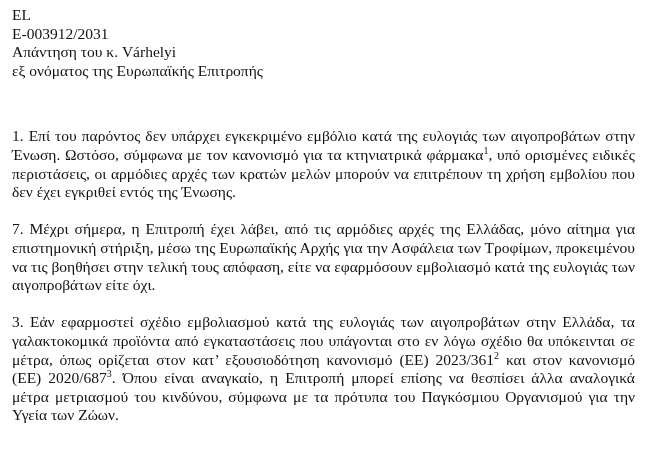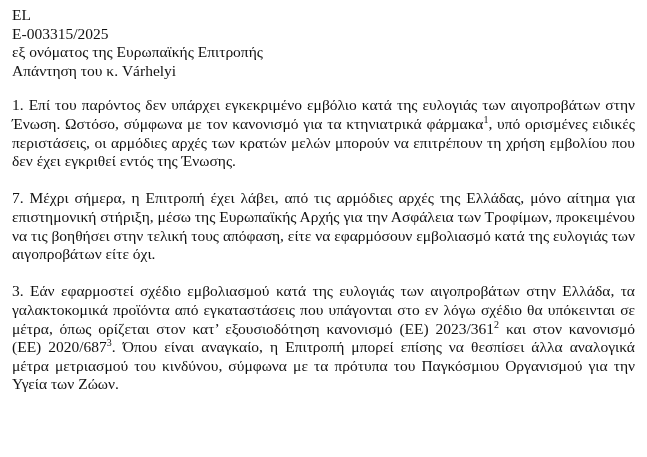--- a/index.html
+++ b/index.html
@@ -20,41 +20,41 @@
     height: 370px;
     padding: 6px 12px 0 12px;
     background: #ffffff;
   }
   .header-line {
     font-size: 15.5px;
     line-height: 18.6px;
     white-space: nowrap;
   }
   .doc-body {
-    margin-top: 16px;
+    margin-top: 47px;
   }
   .para {
     font-size: 15.5px;
     line-height: 18.6px;
     text-align: justify;
     margin: 0 0 18.6px 0;
   }
   .para sup {
     font-size: 10px;
     line-height: 0;
   }
 </style>
 </head>
 <body>
 
 <div class="page">
   <div class="doc-header">
     <div class="header-line">EL</div>
-    <div class="header-line">E-003315/2025</div>
+    <div class="header-line">E-003912/2031</div>
+    <div class="header-line">Απάντηση του κ. Várhelyi</div>
     <div class="header-line">εξ ονόματος της Ευρωπαϊκής Επιτροπής</div>
-    <div class="header-line">Απάντηση του κ. Várhelyi</div>
   </div>
   <div class="doc-body">
       <p class="para"><span>1. Επί του παρόντος δεν υπάρχει εγκεκριμένο εμβόλιο κατά της ευλογιάς των αιγοπροβάτων στην Ένωση. Ωστόσο, σύμφωνα με τον κανονισμό για τα κτηνιατρικά φάρμακα</span><sup>1</sup><span>, υπό ορισμένες ειδικές περιστάσεις, οι αρμόδιες αρχές των κρατών μελών μπορούν να επιτρέπουν τη χρήση εμβολίου που δεν έχει εγκριθεί εντός της Ένωσης.</span></p>
       <p class="para"><span>7. Μέχρι σήμερα, η Επιτροπή έχει λάβει, από τις αρμόδιες αρχές της Ελλάδας, μόνο αίτημα για επιστημονική στήριξη, μέσω της Ευρωπαϊκής Αρχής για την Ασφάλεια των Τροφίμων, προκειμένου να τις βοηθήσει στην τελική τους απόφαση, είτε να εφαρμόσουν εμβολιασμό κατά της ευλογιάς των αιγοπροβάτων είτε όχι.</span></p>
       <p class="para"><span>3. Εάν εφαρμοστεί σχέδιο εμβολιασμού κατά της ευλογιάς των αιγοπροβάτων στην Ελλάδα, τα γαλακτοκομικά προϊόντα από εγκαταστάσεις που υπάγονται στο εν λόγω σχέδιο θα υπόκεινται σε μέτρα, όπως ορίζεται στον κατ’ εξουσιοδότηση κανονισμό (ΕΕ) 2023/361</span><sup>2</sup><span> και στον κανονισμό (ΕΕ) 2020/687</span><sup>3</sup><span>. Όπου είναι αναγκαίο, η Επιτροπή μπορεί επίσης να θεσπίσει άλλα αναλογικά μέτρα μετριασμού του κινδύνου, σύμφωνα με τα πρότυπα του Παγκόσμιου Οργανισμού για την Υγεία των Ζώων.</span></p>
     </div>
 </div>
 
 </body></html>

